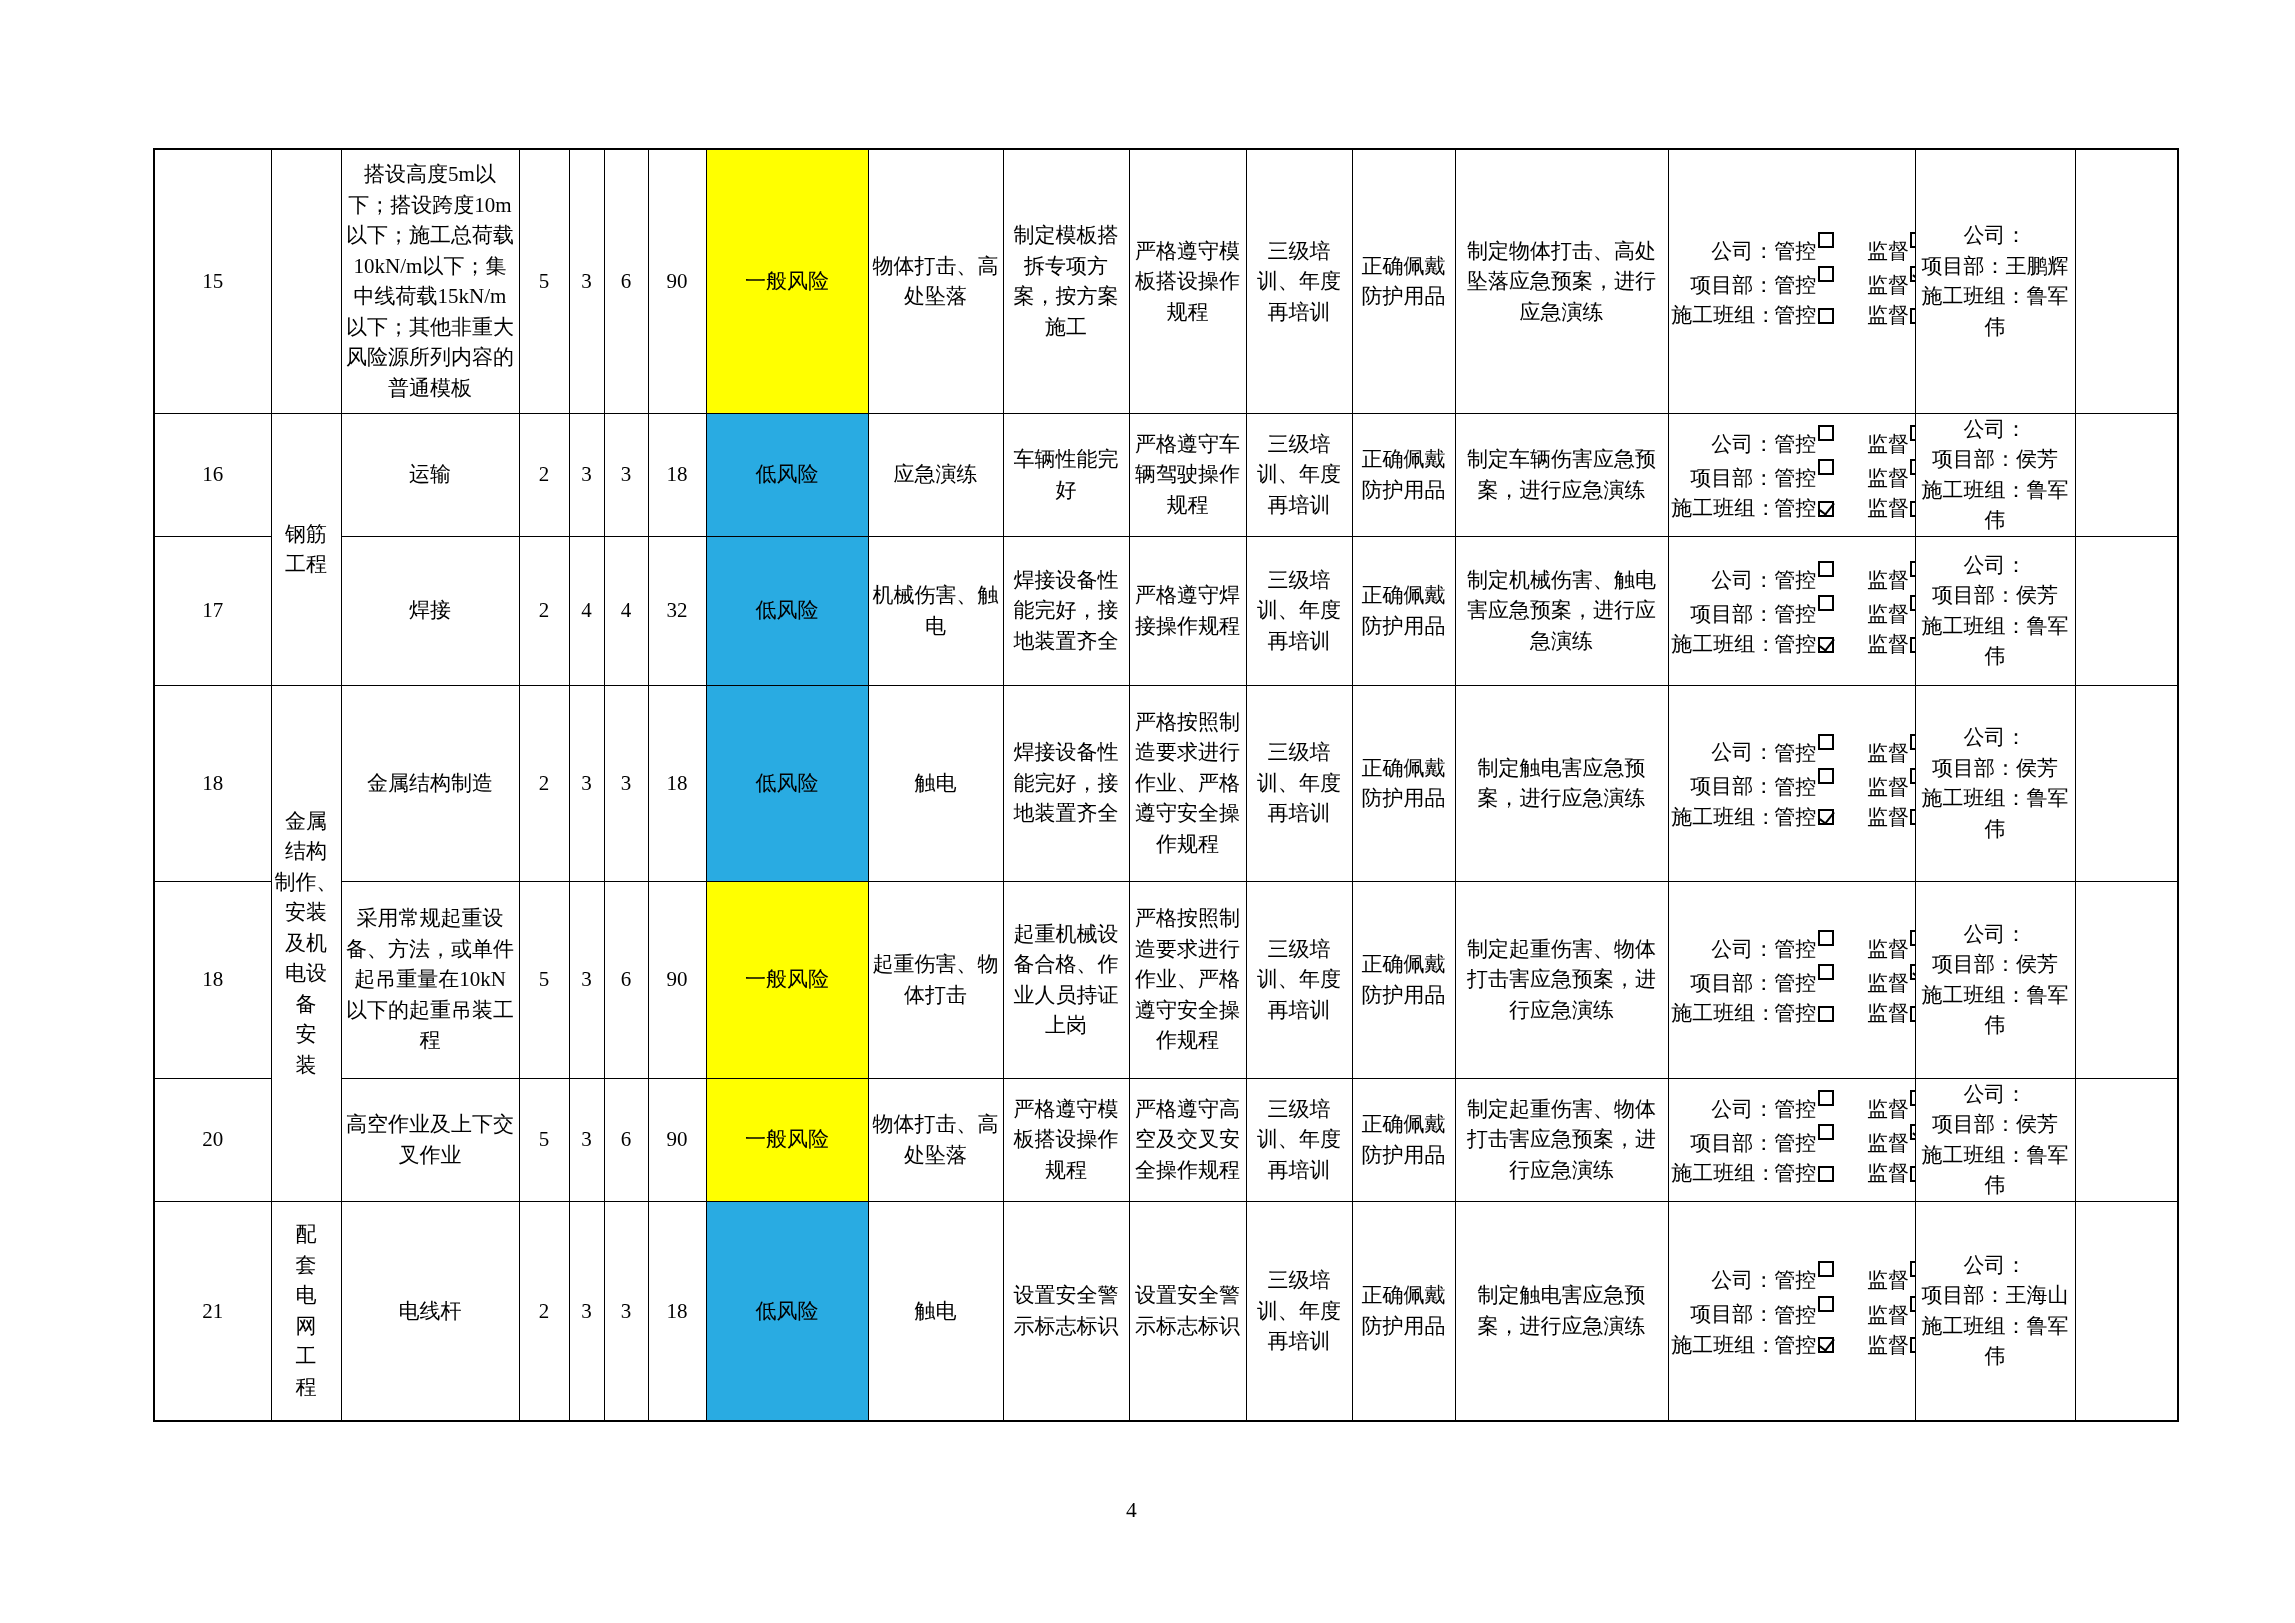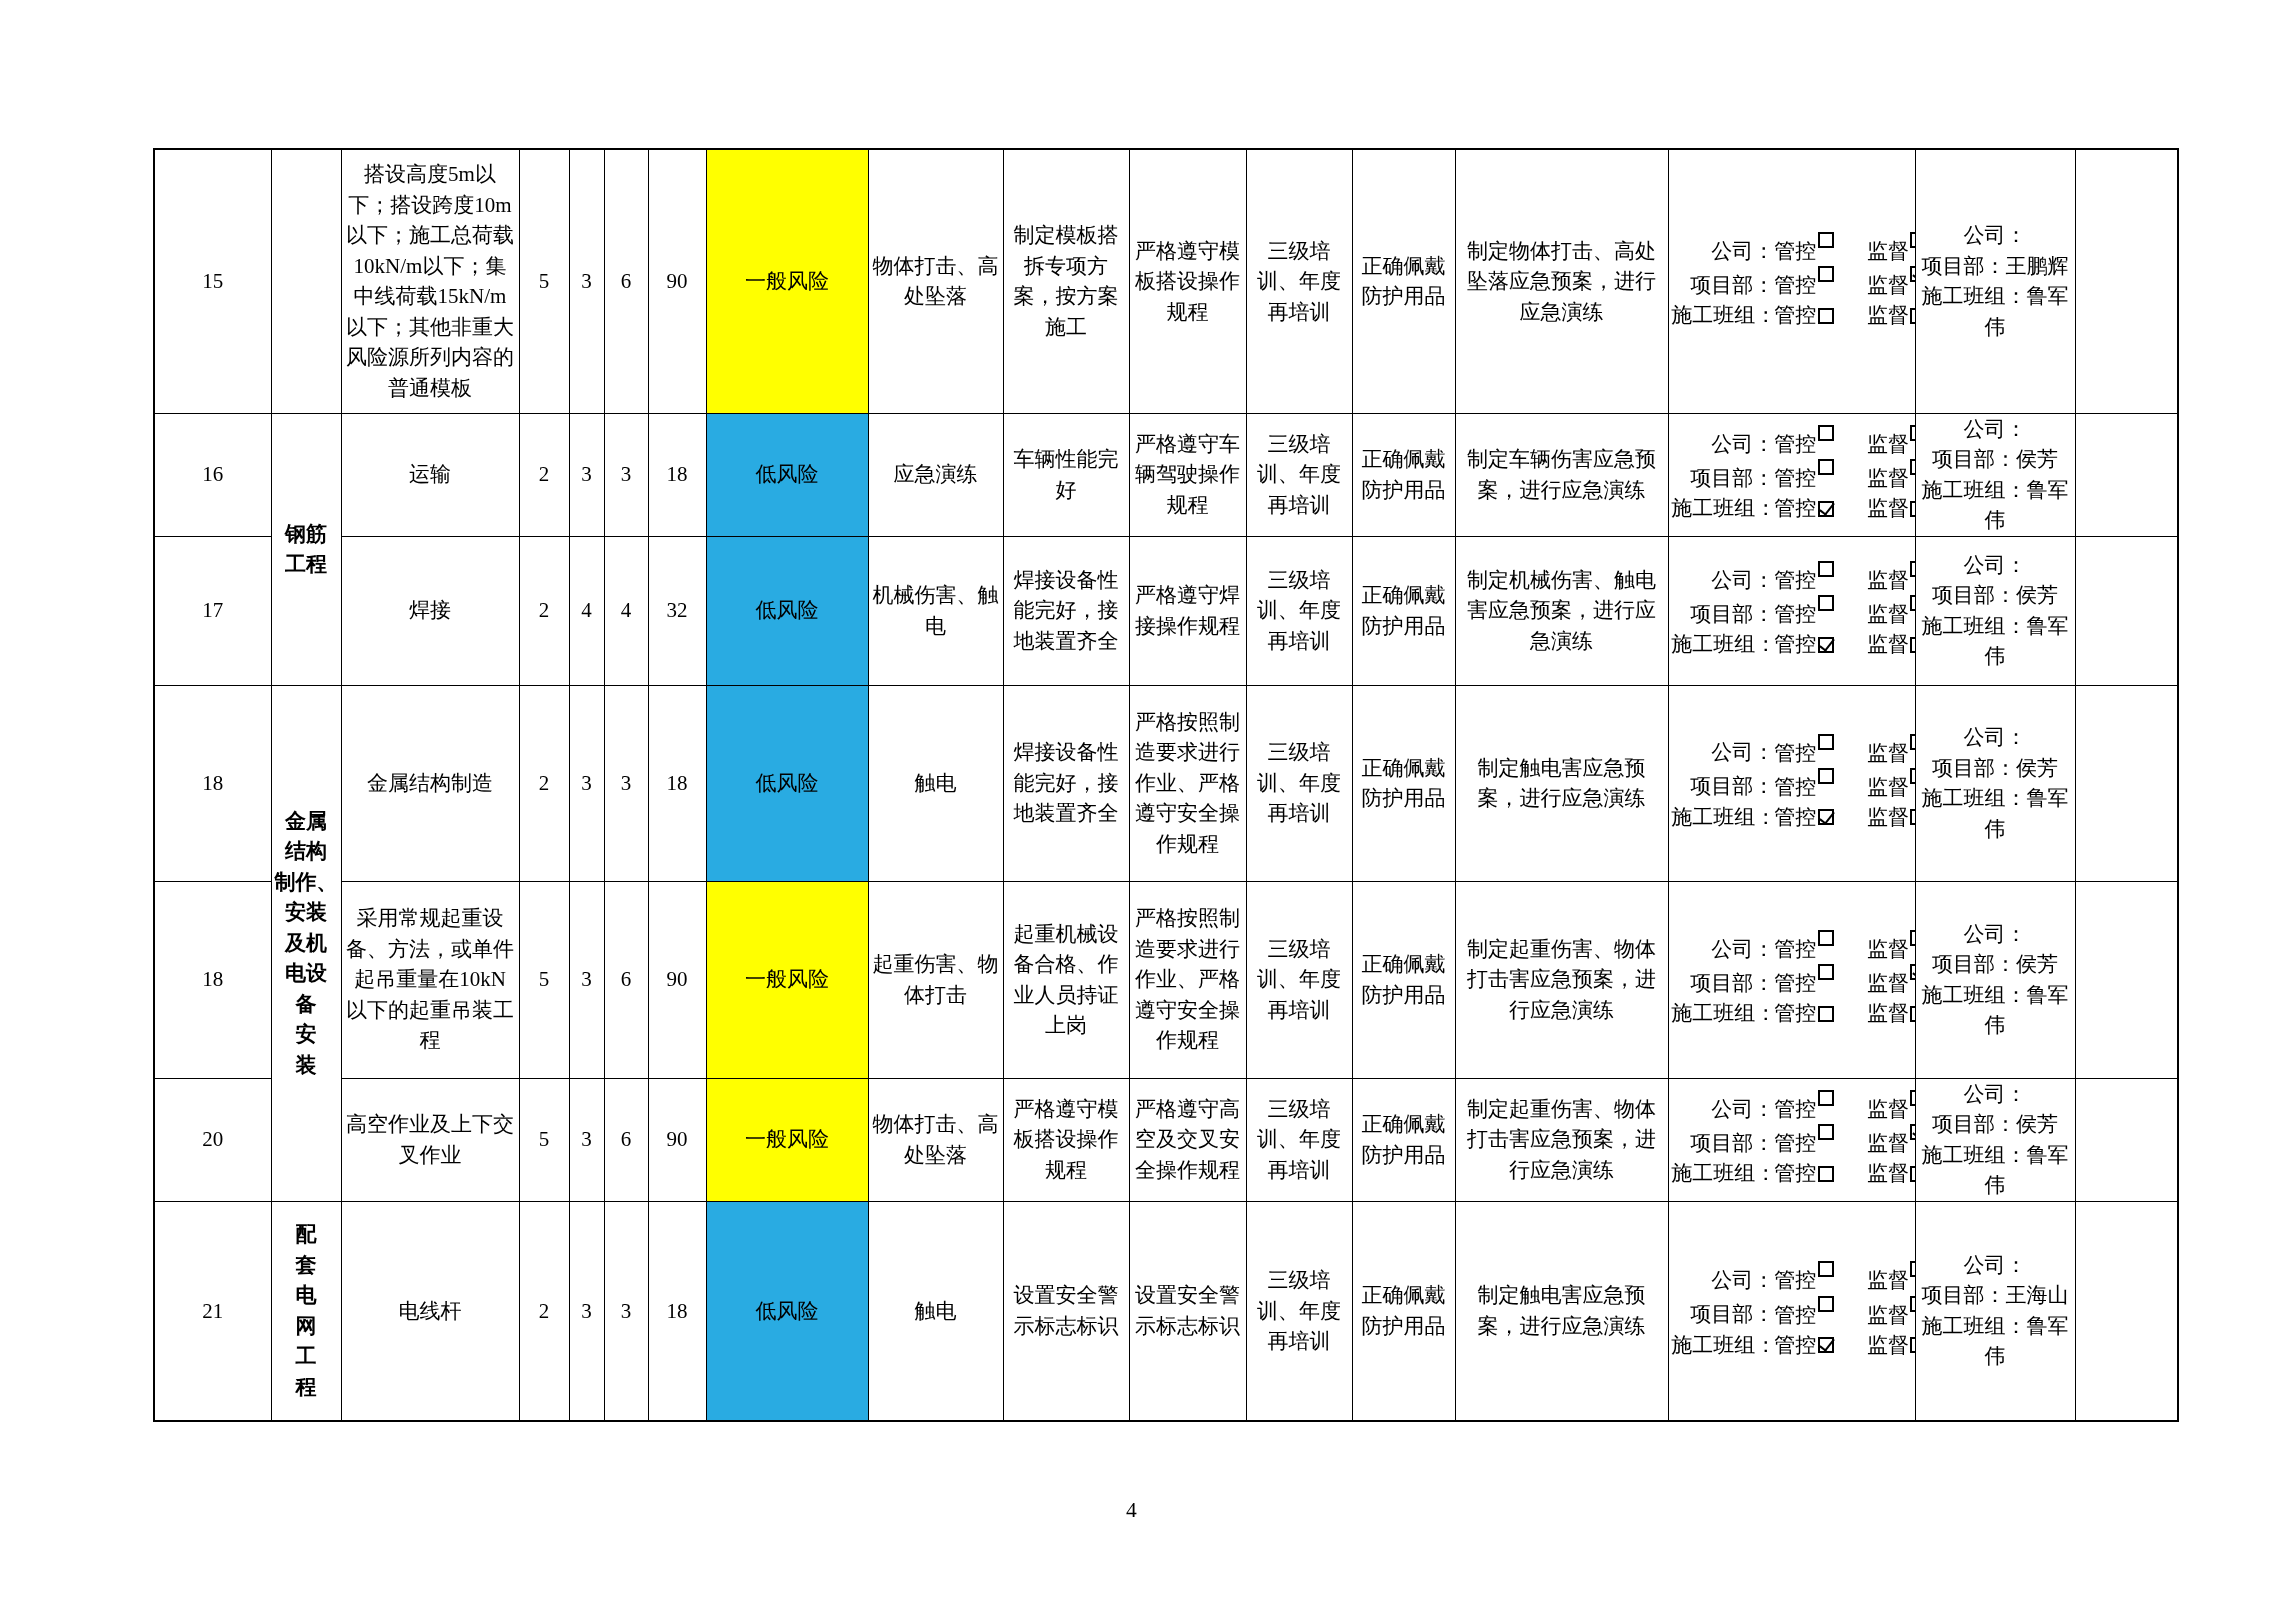--- a/index.html
+++ b/index.html
@@ -21,21 +21,21 @@
     vertical-align:middle;
     text-align:center;
     padding:0 2.8px;
     font-size:21px;
     line-height:30.5px;
     overflow:hidden;
     box-sizing:border-box;
   }
   table.risk{border:2.1px solid #000;}
   td.c-no{font-size:25px;margin-left:39px;}
-  td.c-cat{white-space:pre-line;line-height:37px;font-size:21.5px;font-weight:bold;}
+  td.c-cat{white-space:pre-line;line-height:37px;font-size:21.5px;}
   td.c-act{line-height:29px;}
   td.c-l,td.c-e{text-align:left;padding-left:4.2px;font-size:23px;}
   td.c-c{text-align:center;font-size:23px;}
   td.c-d{text-align:left;padding-left:5.6px;font-size:23px;margin-top:28px;}
   td.c-level{font-size:22px;margin-left:32px;}
   td.c-haz{line-height:33px;}
   td.c-tech,td.c-mgmt,td.c-train,td.c-ppe{line-height:32px;}
   td.c-emg{line-height:33px;white-space:pre-line;}
   td.c-resp{font-size:20px;line-height:40px;text-align:left;padding-left:4.2px;padding-right:1.4px;white-space:nowrap;margin-left:40px;}
   td.c-pers{text-align:left;padding-left:9.7px;line-height:36px;font-size:21.5px;}

